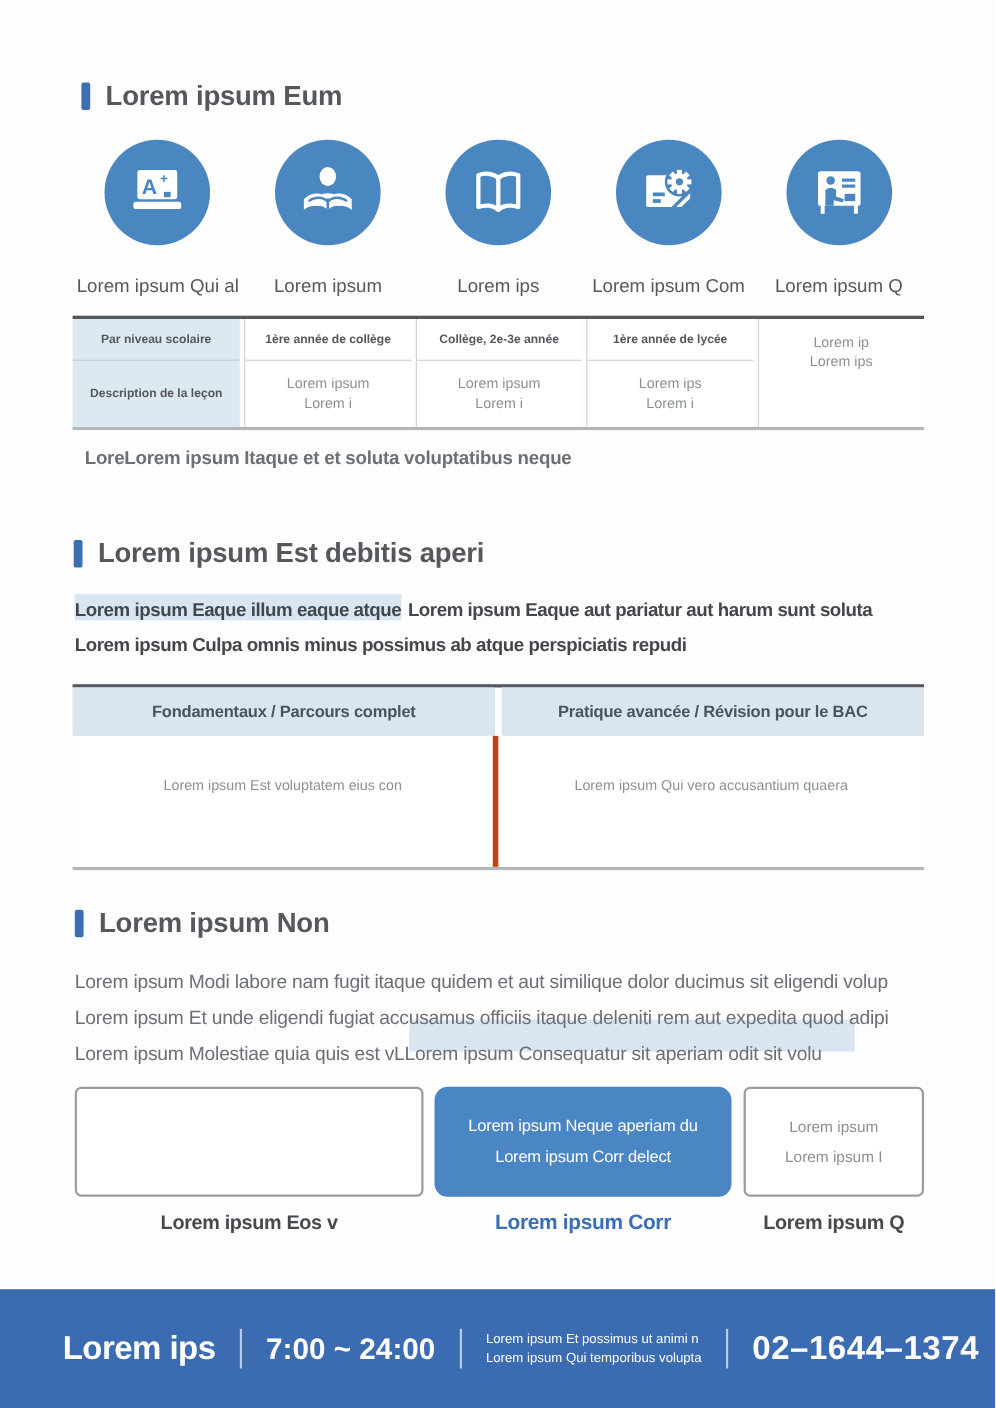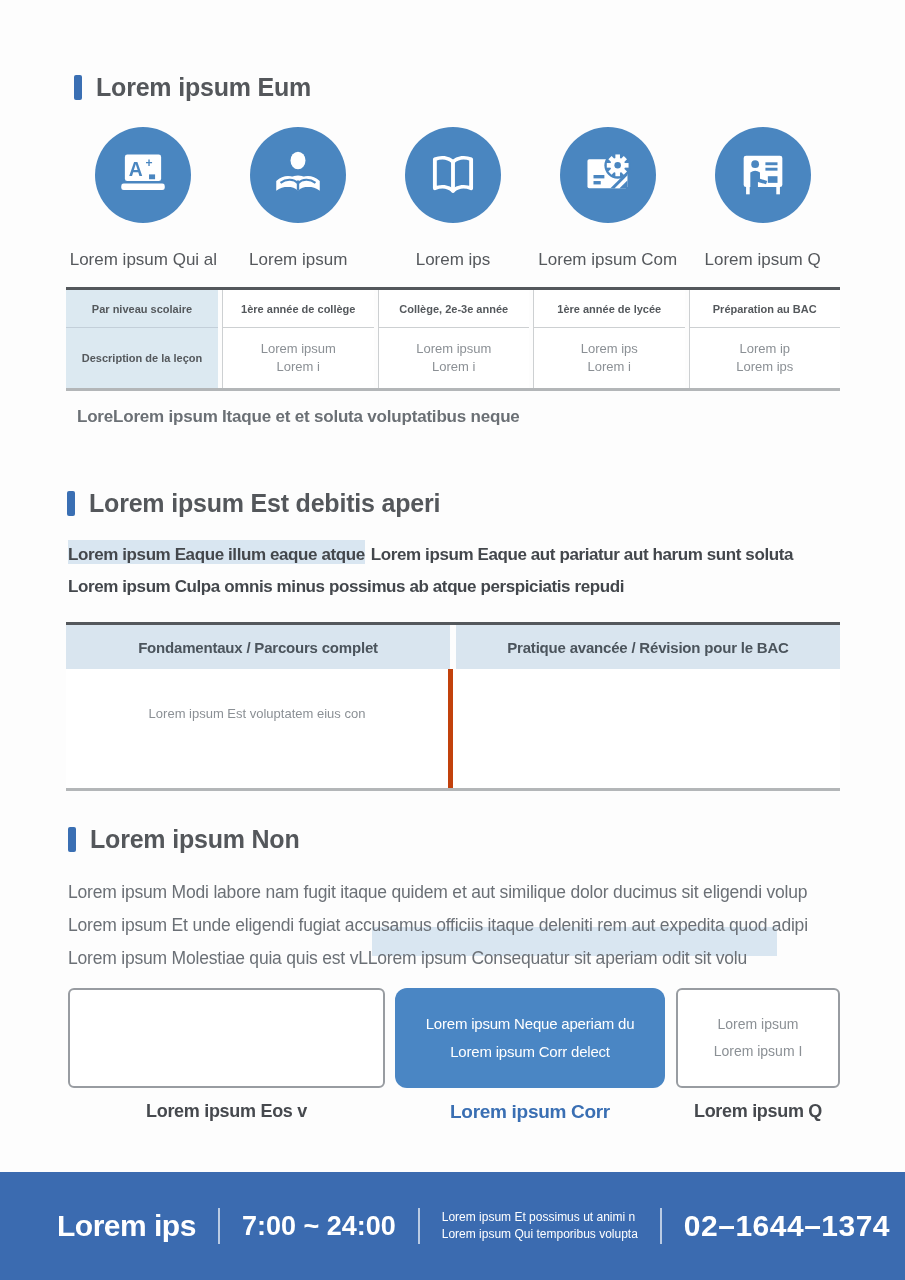--- a/index.html
+++ b/index.html
@@ -201,21 +201,20 @@
         </div>
       </div>
       <div class="col">
         <div class="cell-head">1ère année de lycée</div>
         <div class="cell-body">
           <span>Lorem ips</span>
           <span>Lorem i</span>
         </div>
       </div>
       <div class="col">
-        <div class="cell-head">Préparation au BAC</div>
         <div class="cell-body">
           <span>Lorem ip</span>
           <span>Lorem ips</span>
         </div>
       </div>
     </div>
   </div>
 
   <div class="caption">LoreLorem ipsum Itaque et et soluta voluptatibus neque</div>
 
@@ -229,20 +228,21 @@
     <div>Lorem ipsum Culpa omnis minus possimus ab atque perspiciatis repudi</div>
   </div>
 
   <div class="t2">
     <div class="t2-head">
       <div class="hcell">Fondamentaux / Parcours complet</div>
       <div class="hcell">Pratique avancée / Révision pour le BAC</div>
     </div>
     <div class="t2-body">
       <div class="bcell">Lorem ipsum Est voluptatem eius con</div>
+      <div class="bcell">Lorem ipsum Qui vero accusantium quaera</div>
     </div>
   </div>
 
   <div class="sec-h h3">
     <div class="bar"></div>
     <div class="txt">Lorem ipsum Non</div>
   </div>
 
   <div class="free-hl"></div>
 

